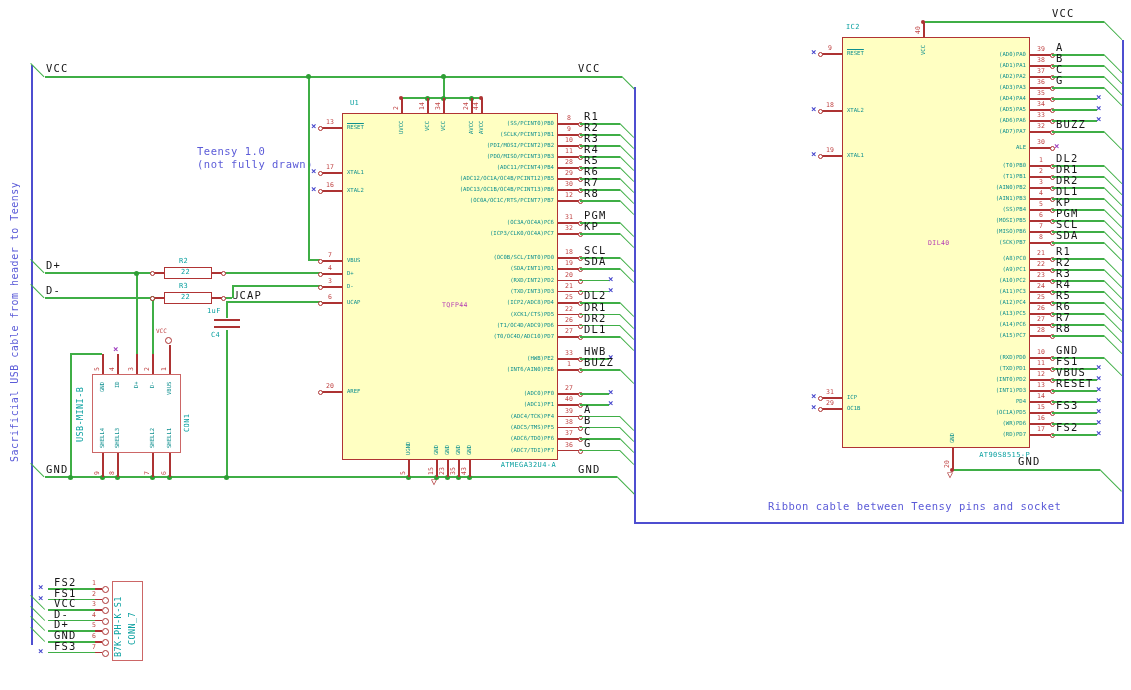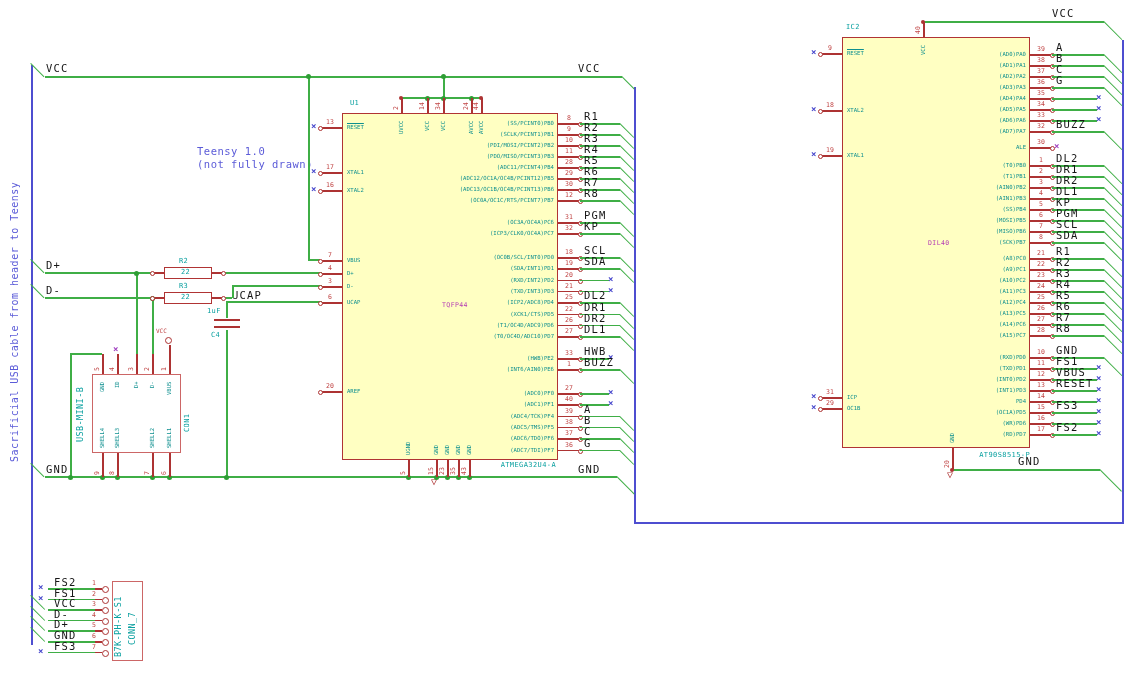--- a/index.html
+++ b/index.html
@@ -30,20 +30,21 @@
 </style>
 </head>
 <body>
 
 <div id="sheet">
 
   <div class="note" style="left:197px;top:145px">
     <div>Teensy 1.0</div>
     <div>(not fully drawn)</div>
   </div>
+  <div class="note" style="left:768px;top:500px">Ribbon cable between Teensy pins and socket</div>
   <div class="note vt" style="position:absolute;left:8px;top:462px;font-size:10px">Sacrificial USB cable from header to Teensy</div>
 
   <div class="bus" style="left:31px;top:65px;width:2px;height:580px"></div>
   <div class="bus" style="left:634px;top:87px;width:2px;height:437px"></div>
   <div class="bus" style="left:1122px;top:40px;width:2px;height:484px"></div>
   <div class="bus" style="left:634px;top:522px;width:490px;height:2px"></div>
 
   <div class="netlabel" style="left:46px;top:62px">VCC</div>
   <div class="netlabel" style="left:578px;top:62px">VCC</div>
   <div class="netlabel" style="left:46px;top:259px">D+</div>

